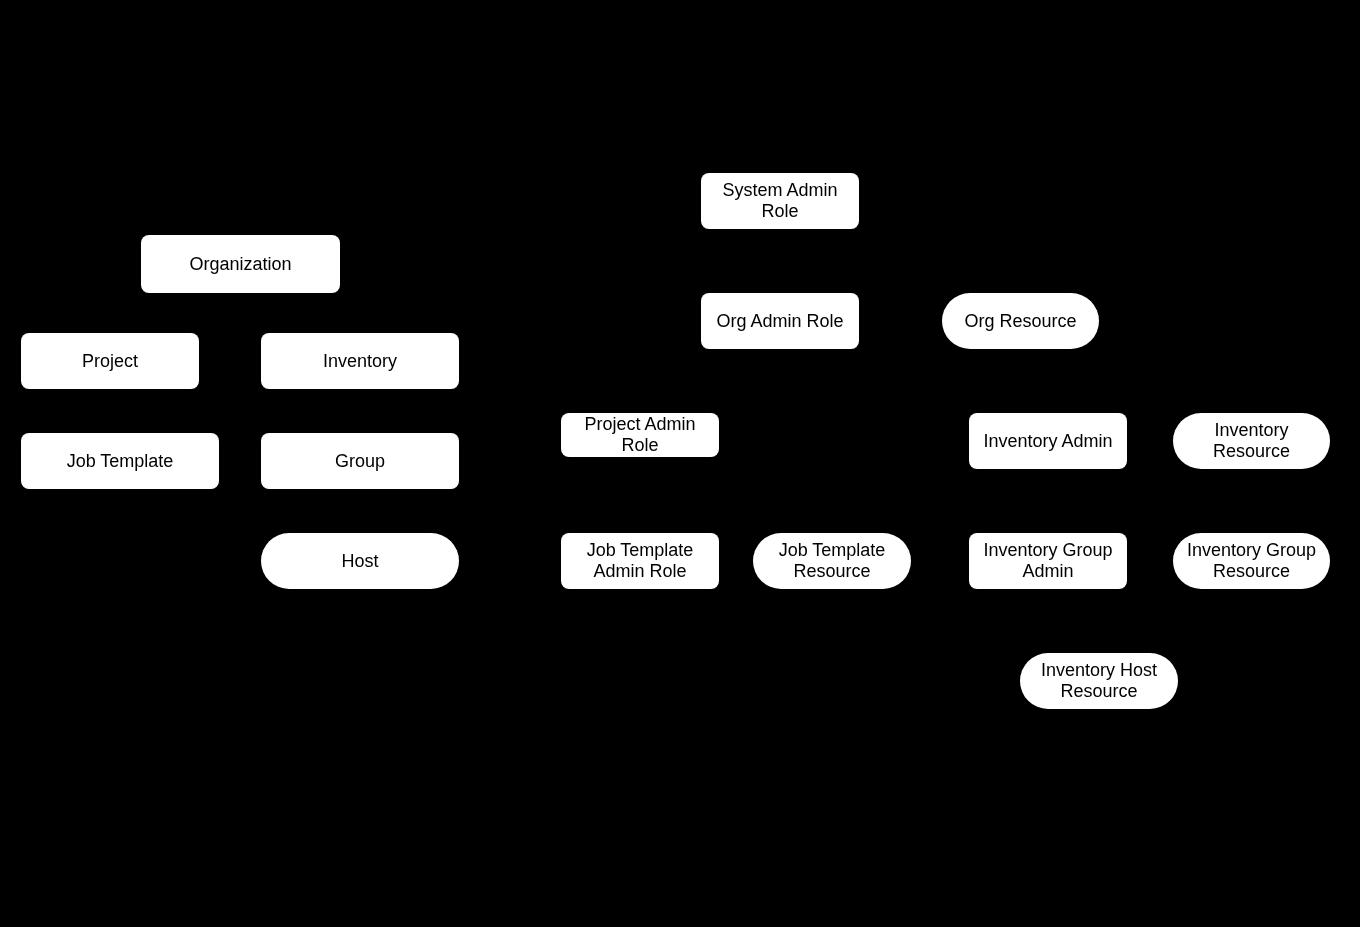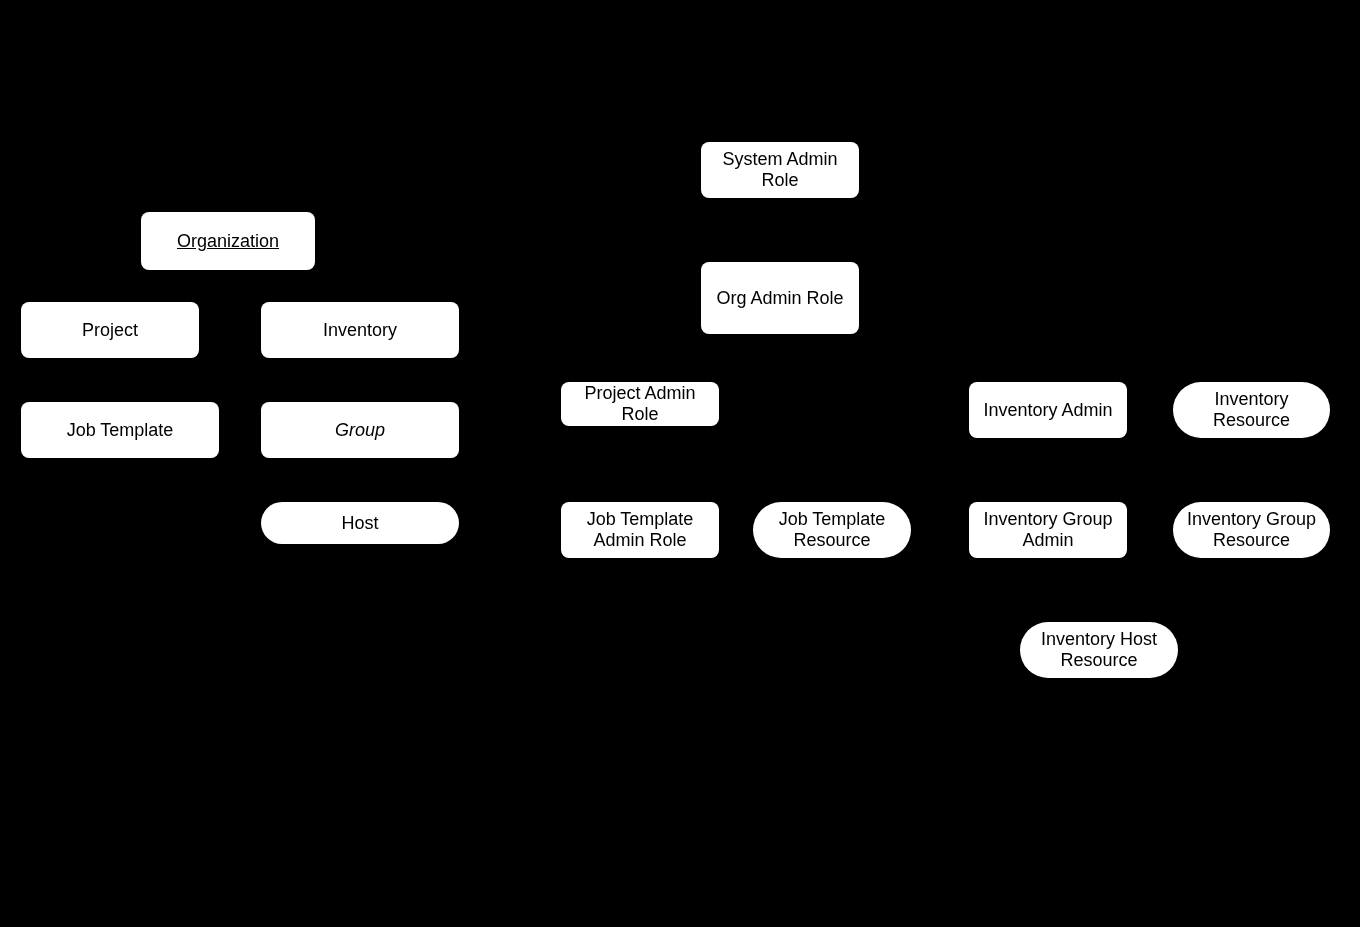--- a/index.html
+++ b/index.html
@@ -21,35 +21,36 @@
     background: var(--node-fill, #ffffff);
     color: var(--node-text, #000000);
     display: flex;
     align-items: center;
     justify-content: center;
     text-align: center;
     font-size: 18px;
     line-height: 21px;
     white-space: pre-line;
     padding: 2px 6px;
+    margin-top: 31px;
   }
   .rect    { border-radius: 8px; }
   .stadium { border-radius: 28px; }
 
   
-  .n-organization            { left: 141px; top: 212px; width: 174px; height: 58px; text-decoration: underline; }
+  .n-organization            { left: 141px; top: 204px; width: 199px; height: 58px; }
   .n-project                 { left:  21px; top: 302px; width: 178px; height: 56px; }
   .n-inventory               { left: 261px; top: 302px; width: 198px; height: 56px; }
   .n-job-template            { left:  21px; top: 402px; width: 198px; height: 56px; }
-  .n-group                   { left: 261px; top: 402px; width: 198px; height: 56px; font-style: italic; }
-  .n-host                    { left: 261px; top: 502px; width: 198px; height: 42px; border-radius: 28px; }
+  .n-group                   { left: 261px; top: 402px; width: 198px; height: 56px; }
+  .n-host                    { left: 261px; top: 502px; width: 198px; height: 56px; border-radius: 28px; }
 
   
   .n-system-admin-role       { left: 701px; top: 142px; width: 158px; height: 56px; }
-  .n-org-admin-role          { left: 701px; top: 262px; width: 158px; height: 72px; }
+  .n-org-admin-role          { left: 701px; top: 262px; width: 158px; height: 56px; }
   .n-org-resource            { left: 942px; top: 262px; width: 157px; height: 56px; }
   .n-project-admin-role      { left: 561px; top: 382px; width: 158px; height: 44px; }
   .n-project-resource        { left: 753px; top: 382px; width: 158px; height: 56px; }
   .n-inventory-admin         { left: 969px; top: 382px; width: 158px; height: 56px; }
   .n-inventory-resource      { left: 1173px; top: 382px; width: 157px; height: 56px; }
   .n-job-template-admin-role { left: 561px; top: 502px; width: 158px; height: 56px; }
   .n-job-template-resource   { left: 753px; top: 502px; width: 158px; height: 56px; }
   .n-inventory-group-admin   { left: 969px; top: 502px; width: 158px; height: 56px; }
   .n-inventory-group-resource{ left: 1173px; top: 502px; width: 157px; height: 56px; }
   .n-inventory-host-resource { left: 1020px; top: 622px; width: 158px; height: 56px; }
@@ -62,20 +63,21 @@
   <div class="node rect n-organization">Organization</div>
   <div class="node rect n-project">Project</div>
   <div class="node rect n-inventory">Inventory</div>
   <div class="node rect n-job-template">Job Template</div>
   <div class="node rect n-group">Group</div>
   <div class="node rect n-host">Host</div>
 
   <div class="node rect n-system-admin-role">System Admin
 Role</div>
   <div class="node rect n-org-admin-role">Org Admin Role</div>
+  <div class="node stadium n-org-resource">Org Resource</div>
   <div class="node rect n-project-admin-role">Project Admin
 Role</div>
   <div class="node rect n-inventory-admin">Inventory Admin</div>
   <div class="node stadium n-inventory-resource">Inventory
 Resource</div>
   <div class="node rect n-job-template-admin-role">Job Template
 Admin Role</div>
   <div class="node stadium n-job-template-resource">Job Template
 Resource</div>
   <div class="node rect n-inventory-group-admin">Inventory Group

